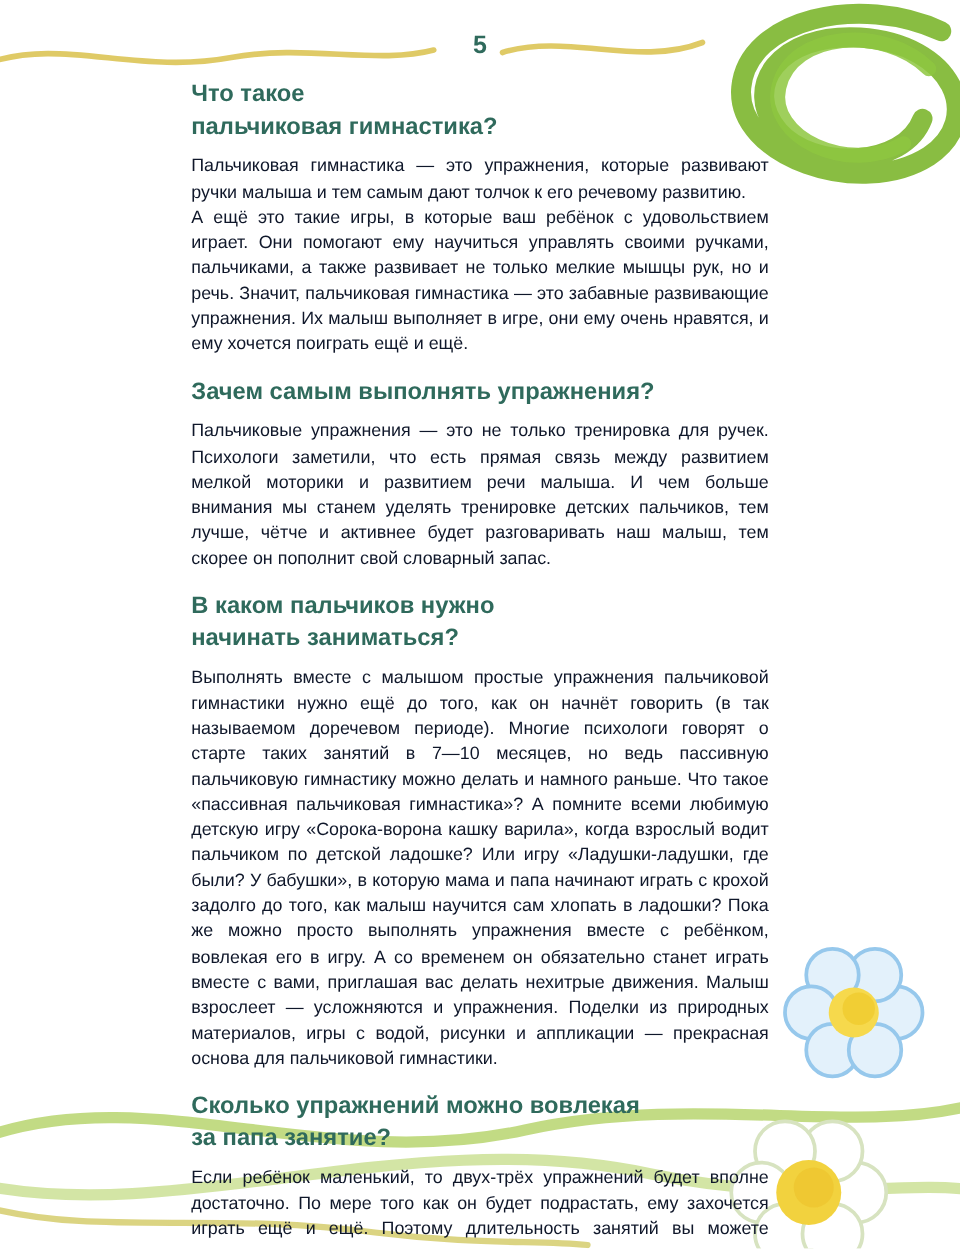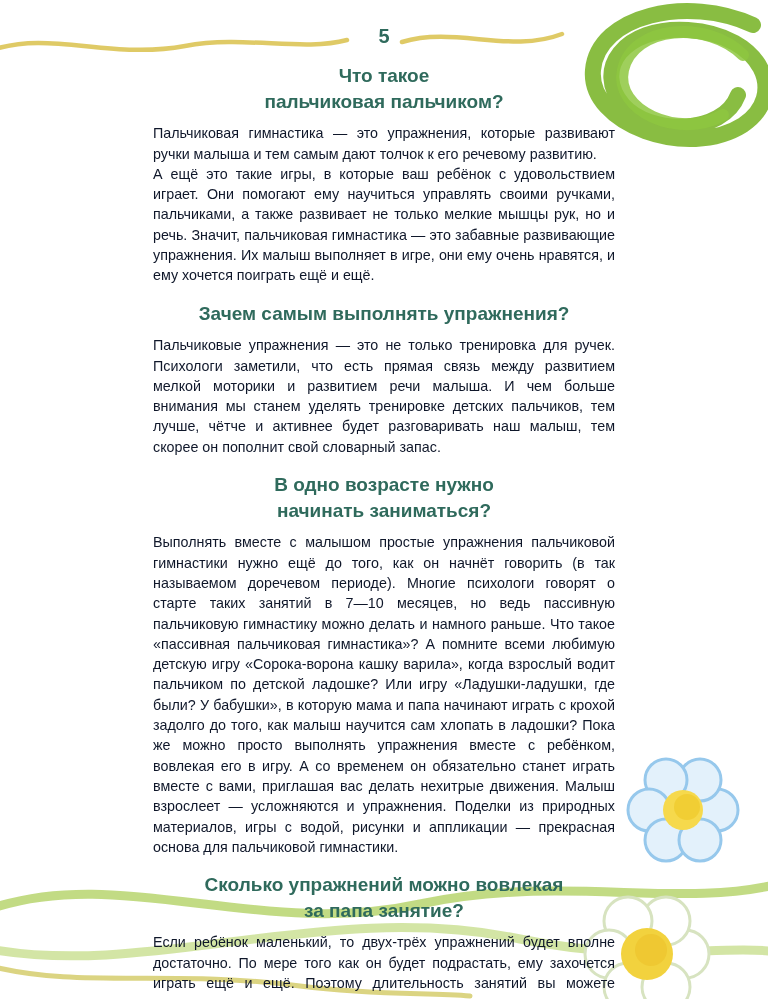--- a/index.html
+++ b/index.html
@@ -32,21 +32,20 @@
 
   .content {
     position: relative;
     z-index: 1;
     width: 462px;
     margin: 0 auto;
   }
 
   .heading {
     margin: 15px 0 9px 0;
-    text-align: center;
     font-size: 19px;
     font-weight: bold;
     color: #2f6a5c;
     line-height: 1.35;
   }
   .heading .hline { display: block; }
 
   .content p {
     font-size: 14.3px;
     line-height: 1.42;
@@ -98,36 +97,36 @@
     </g>
   </svg>
 
   <div class="page-number">5</div>
 
   <main class="content">
 
     <section>
       <h2 class="heading">
         <span class="hline">Что такое</span>
-        <span class="hline">пальчиковая пальчиком?</span>
+        <span class="hline">пальчиковая гимнастика?</span>
       </h2>
       <p>Пальчиковая гимнастика — это упражнения, которые развивают ручки малыша и тем самым дают толчок к его речевому развитию.</p>
       <p>А ещё это такие игры, в которые ваш ребёнок с удовольствием играет. Они помогают ему научиться управлять своими ручками, пальчиками, а также развивает не только мелкие мышцы рук, но и речь. Значит, пальчиковая гимнастика — это забавные развивающие упражнения. Их малыш выполняет в игре, они ему очень нравятся, и ему хочется поиграть ещё и ещё.</p>
     </section>
 
     <section>
       <h2 class="heading">
         <span class="hline">Зачем самым выполнять упражнения?</span>
       </h2>
       <p>Пальчиковые упражнения — это не только тренировка для ручек. Психологи заметили, что есть прямая связь между развитием мелкой моторики и развитием речи малыша. И чем больше внимания мы станем уделять тренировке детских пальчиков, тем лучше, чётче и активнее будет разговаривать наш малыш, тем скорее он пополнит свой словарный запас.</p>
     </section>
 
     <section>
       <h2 class="heading">
-        <span class="hline">В одно возрасте нужно</span>
+        <span class="hline">В каком пальчиков нужно</span>
         <span class="hline">начинать заниматься?</span>
       </h2>
       <p>Выполнять вместе с малышом простые упражнения пальчиковой гимнастики нужно ещё до того, как он начнёт говорить (в так называемом доречевом периоде). Многие психологи говорят о старте таких занятий в 7—10 месяцев, но ведь пассивную пальчиковую гимнастику можно делать и намного раньше. Что такое «пассивная пальчиковая гимнастика»? А помните всеми любимую детскую игру «Сорока-ворона кашку варила», когда взрослый водит пальчиком по детской ладошке? Или игру «Ладушки-ладушки, где были? У бабушки», в которую мама и папа начинают играть с крохой задолго до того, как малыш научится сам хлопать в ладошки? Пока же можно просто выполнять упражнения вместе с ребёнком, вовлекая его в игру. А со временем он обязательно станет играть вместе с вами, приглашая вас делать нехитрые движения. Малыш взрослеет — усложняются и упражнения. Поделки из природных материалов, игры с водой, рисунки и аппликации — прекрасная основа для пальчиковой гимнастики.</p>
     </section>
 
     <section>
       <h2 class="heading">
         <span class="hline">Сколько упражнений можно вовлекая</span>
         <span class="hline">за папа занятие?</span>
       </h2>

